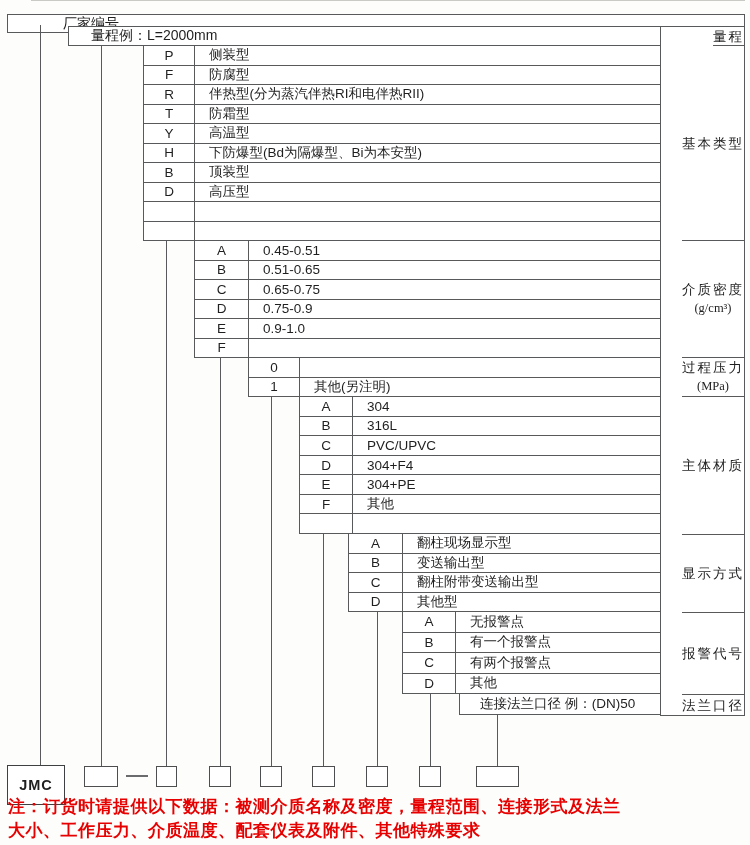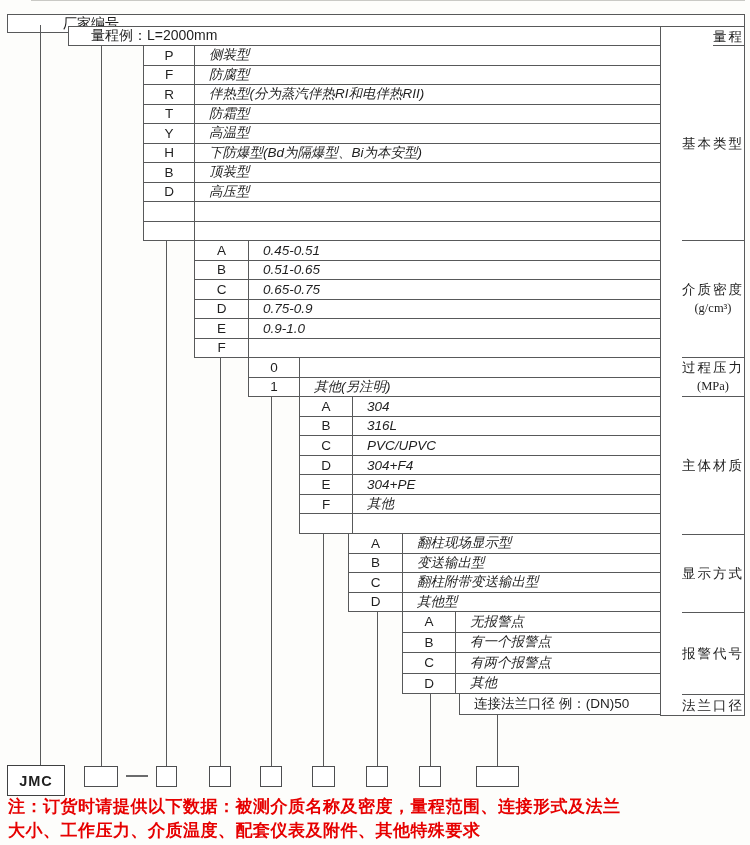--- a/index.html
+++ b/index.html
@@ -32,21 +32,21 @@
     display:flex;flex:1;box-sizing:border-box;
     border-bottom:1px solid var(--bc);
     font-size:13.5px;
   }
   .row:last-child{border-bottom:none;}
   .code{
     flex:none;box-sizing:border-box;
     border-right:1px solid var(--bc);
     display:flex;align-items:center;justify-content:center;
   }
-  .desc{flex:1;display:flex;align-items:center;padding-left:14px;white-space:nowrap;overflow:hidden;font-style:italic;}
+  .desc{flex:1;display:flex;align-items:center;padding-left:14px;white-space:nowrap;overflow:hidden;}
   .w-basic .code{width:51px;}
   .w-density .code{width:54px;}
   .w-pressure .code{width:51px;}
   .w-material .code{width:53px;}
   .w-display .code{width:54px;}
   .w-alarm .code{width:53px;}
   #labels{
     position:absolute;left:660px;top:26px;width:85px;height:690px;
     box-sizing:border-box;border:1px solid var(--bc);
     display:flex;flex-direction:column;background:#fff;align-items:flex-end;
@@ -59,21 +59,21 @@
     text-align:center;
   }
   .lab:last-child{border-bottom:none;flex:1;}
   .lab .unit{letter-spacing:0px;font-size:12.5px;}
   .vline{position:absolute;width:1px;background:var(--bc);}
   .bbox{
     position:absolute;box-sizing:border-box;top:766px;height:21px;
     border:1.5px solid #4d4e50;background:#fff;
   }
   #jmc{
-    top:765px;height:31px;display:flex;align-items:center;justify-content:center;
+    top:765px;height:40px;display:flex;align-items:center;justify-content:center;
     font-weight:bold;font-size:14.5px;letter-spacing:1px;border-color:#3f4041;
   }
   #dash{position:absolute;left:126px;top:775px;width:22px;height:2px;background:#6a6b6c;}
   #note{
     position:absolute;left:8px;top:795px;width:738px;
     color:#e60000;font-weight:bold;font-size:17px;line-height:23.5px;
     letter-spacing:0.5px;
   }
 </style>
 </head>
@@ -261,21 +261,21 @@
     <div class="row">
         <div class="code">C</div>
         <div class="desc">有两个报警点</div>
       </div>
     <div class="row">
         <div class="code">D</div>
         <div class="desc">其他</div>
       </div>
   </div>
 
-  <div class="cellbox" style="left:459px;top:693px;width:202px;height:22px;padding-left:14px;font-size:13.5px;">
+  <div class="cellbox" style="left:459px;top:693px;width:202px;height:22px;padding-left:20px;font-size:13.5px;">
     <span>连接法兰口径 例：(DN)50</span>
   </div>
 
   <div class="vline" style="left:40px;top:25px;height:742px;"></div>
   <div class="vline" style="left:101px;top:45px;height:722px;"></div>
   <div class="vline" style="left:166px;top:240px;height:527px;"></div>
   <div class="vline" style="left:220px;top:357px;height:410px;"></div>
   <div class="vline" style="left:271px;top:396px;height:371px;"></div>
   <div class="vline" style="left:323px;top:533px;height:234px;"></div>
   <div class="vline" style="left:377px;top:611px;height:156px;"></div>

